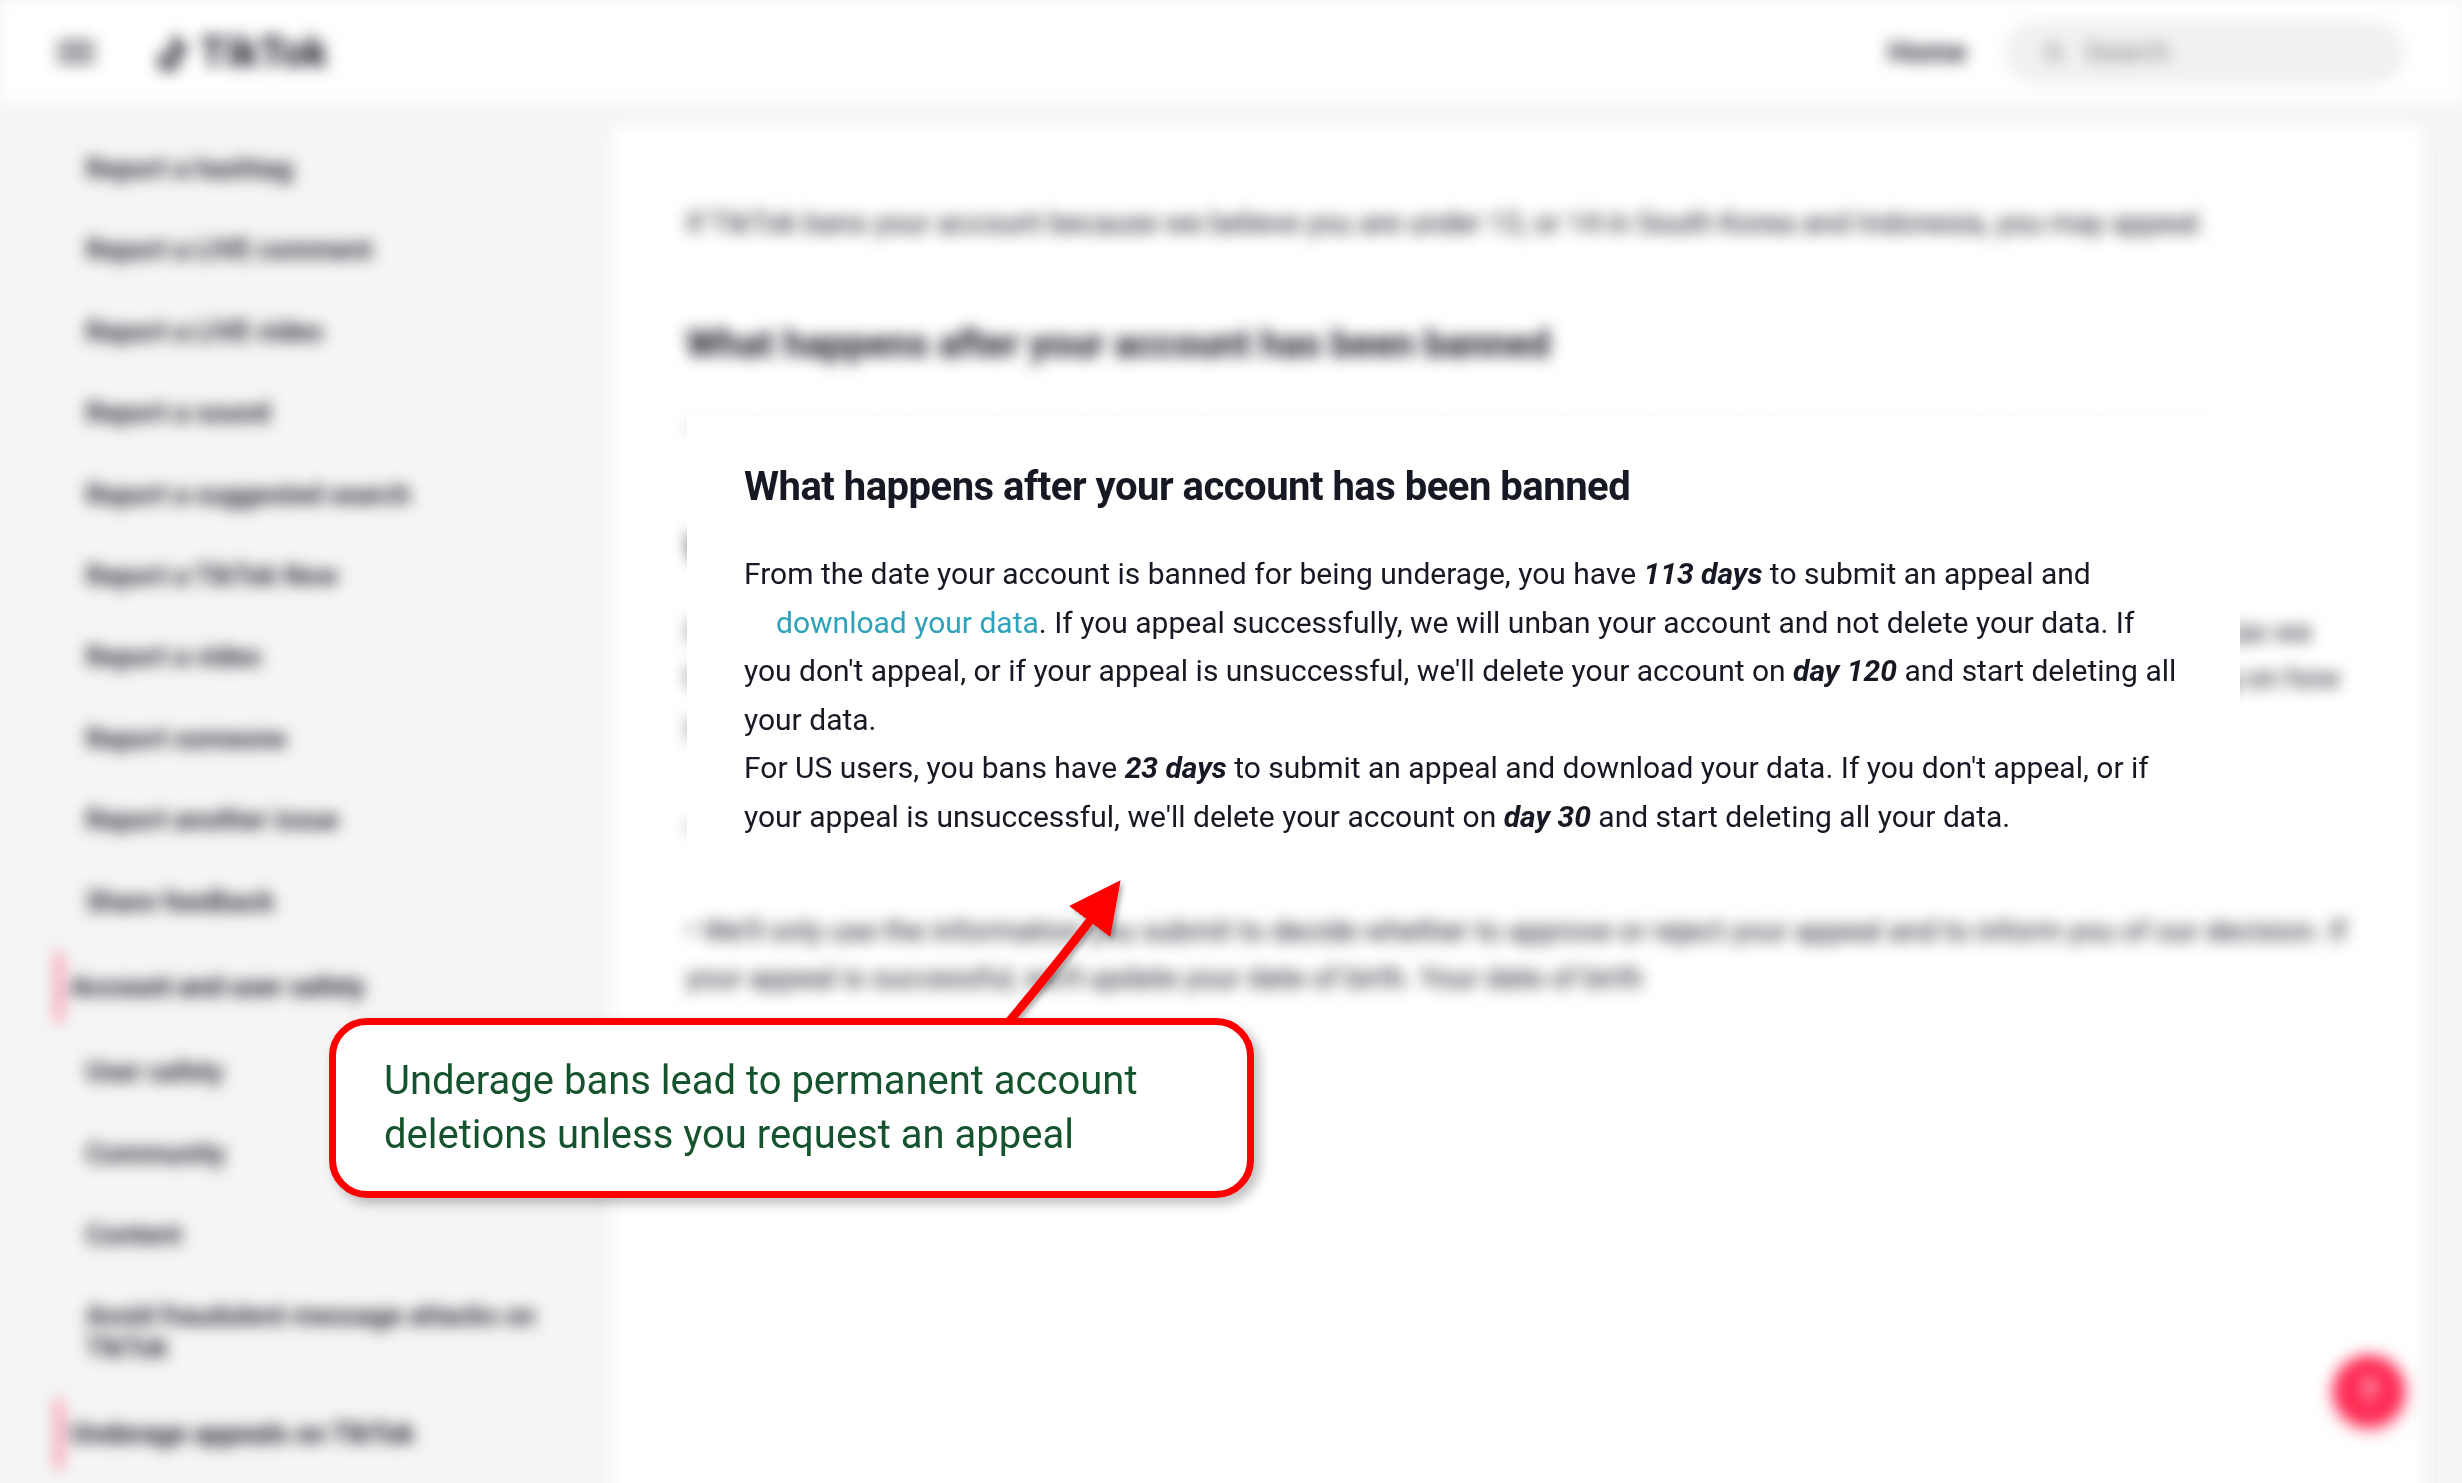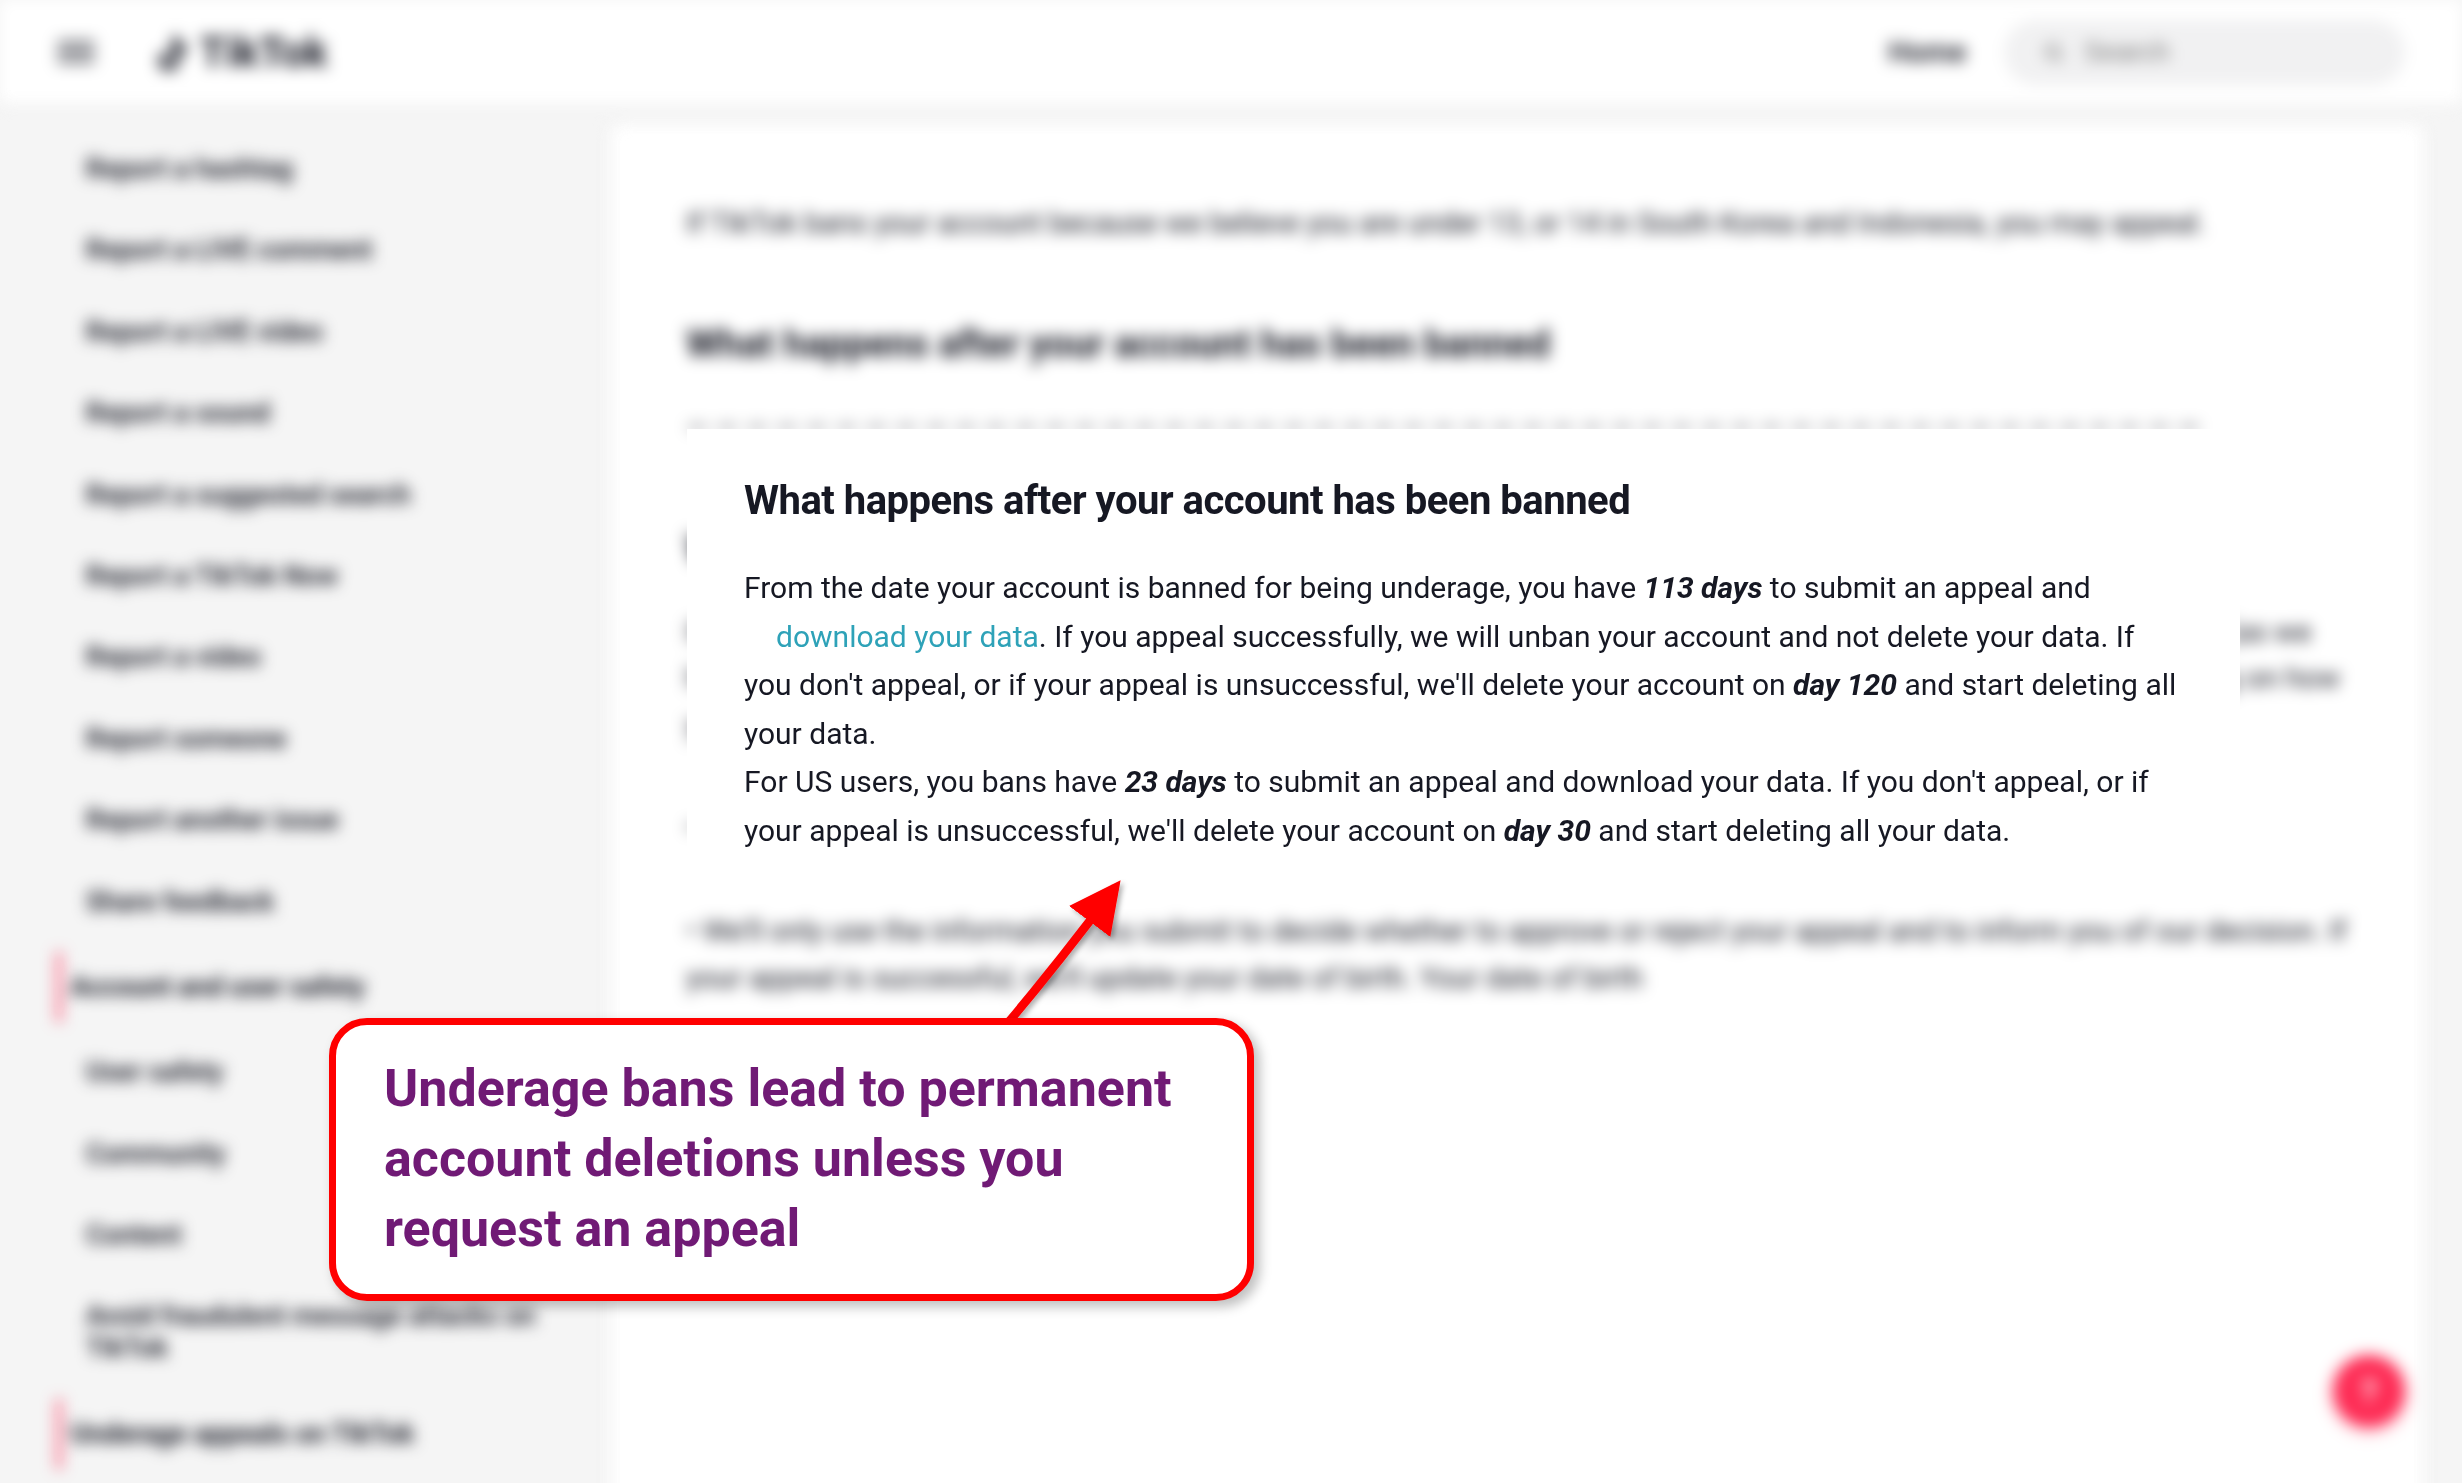--- a/index.html
+++ b/index.html
@@ -142,21 +142,21 @@
     }
     
     .link {
       color: #fe2c55;
       font-weight: 600;
       margin-left: 32px;
     }
     
     .highlighted-section {
       position: absolute;
-      top: 429px;
+      top: 415px;
       left: 687px;
       width: 1553px;
       background: #fff;
       padding: 48px 57px;
       z-index: 20;
       box-shadow: 0 0 0 9536px rgba(245,245,245,0);
     }
     
     .highlighted-section h2 {
       font-size: 40px;
@@ -189,24 +189,24 @@
       width: 925px;
       background: #fff;
       border: 7.6px solid #ff0000;
       border-radius: 38px;
       padding: 29px 48px;
       z-index: 30;
       box-shadow: 5.7px 5.7px 11.4px rgba(0,0,0,0.25);
     }
     
     .annotation-callout p {
-      font-size: 52px;
+      font-size: 40px;
       line-height: 1.35;
-      color: #701a75;
-      font-weight: 700;
+      color: #14532d;
+      font-weight: 400;
     }
     
     .annotation-arrow {
       position: absolute;
       top: 868px;
       left: 958px;
       z-index: 25;
       pointer-events: none;
     }
     

